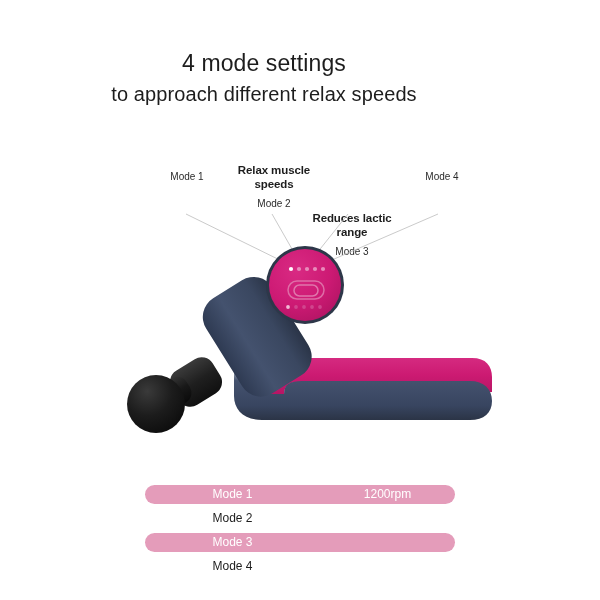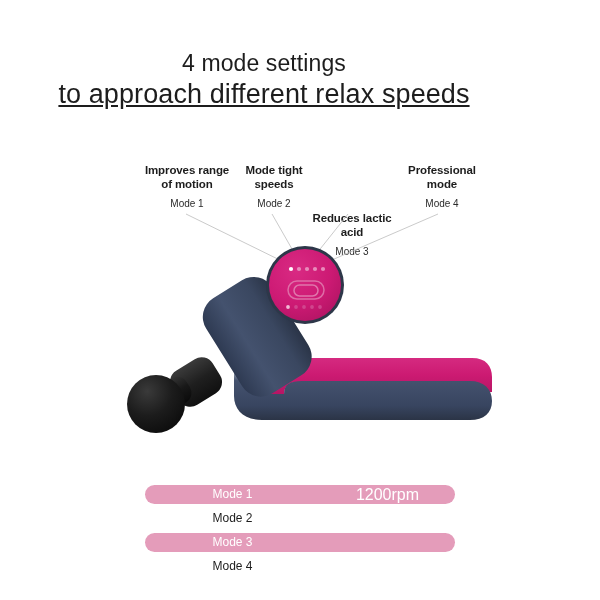--- a/index.html
+++ b/index.html
@@ -25,21 +25,21 @@
     text-align: center;
   }
   #title-block .tline {
     font-size: 23px;
     font-weight: 300;
     letter-spacing: 0.1px;
     color: #1d1d1d;
     line-height: 31px;
     white-space: nowrap;
   }
-  #title-block .tline.l2 { font-size: 27px; text-decoration: underline; }
+  #title-block .tline.l2 { font-size: 20px; }
 
   
   .callout {
     position: absolute;
     text-align: center;
     line-height: 13.5px;
   }
   .callout .desc {
     font-size: 11.5px;
     font-weight: bold;
@@ -84,65 +84,57 @@
   }
   .spec-row.filled { background: #e49cba; }
   .spec-row .cell-mode {
     width: 175px;
     text-align: center;
     font-size: 12px;
   }
   .spec-row .cell-rpm {
     width: 135px;
     text-align: center;
-    font-size: 16px;
+    font-size: 12px;
   }
   .spec-row.filled .cell-mode,
   .spec-row.filled .cell-rpm { color: #ffffff; }
   .spec-row.plain .cell-mode,
   .spec-row.plain .cell-rpm { color: #1d1d1d; }
   .spec-gap { height: 5px; }
 </style>
 </head>
 <body>
 
 <div id="title-block">
   <div class="tline l1">4 mode settings</div>
   <div class="tline l2">to approach different relax speeds</div>
 </div>
 
 <div class="callout" id="callout-0">
-  <div class="desc">
-    <span>Improves range</span><br>
-    <span>of motion</span>
-  </div>
   <div class="mode">Mode 1</div>
 </div>
 
 <div class="callout" id="callout-1">
   <div class="desc">
-    <span>Mode tight</span><br>
+    <span>Relax muscle</span><br>
     <span>speeds</span>
   </div>
   <div class="mode">Mode 2</div>
 </div>
 
 <div class="callout" id="callout-2">
   <div class="desc">
     <span>Reduces lactic</span><br>
-    <span>acid</span>
+    <span>range</span>
   </div>
   <div class="mode">Mode 3</div>
 </div>
 
 <div class="callout" id="callout-3">
-  <div class="desc">
-    <span>Professional</span><br>
-    <span>mode</span>
-  </div>
   <div class="mode">Mode 4</div>
 </div>
 
 <svg id="device-art" viewBox="0 0 600 600">
   <defs>
     <linearGradient id="gNavyBarrel" x1="0" y1="0" x2="1" y2="0">
       <stop offset="0" stop-color="#2e3a52"></stop>
       <stop offset="0.35" stop-color="#44526e"></stop>
       <stop offset="0.75" stop-color="#3a4760"></stop>
       <stop offset="1" stop-color="#2a3447"></stop>

